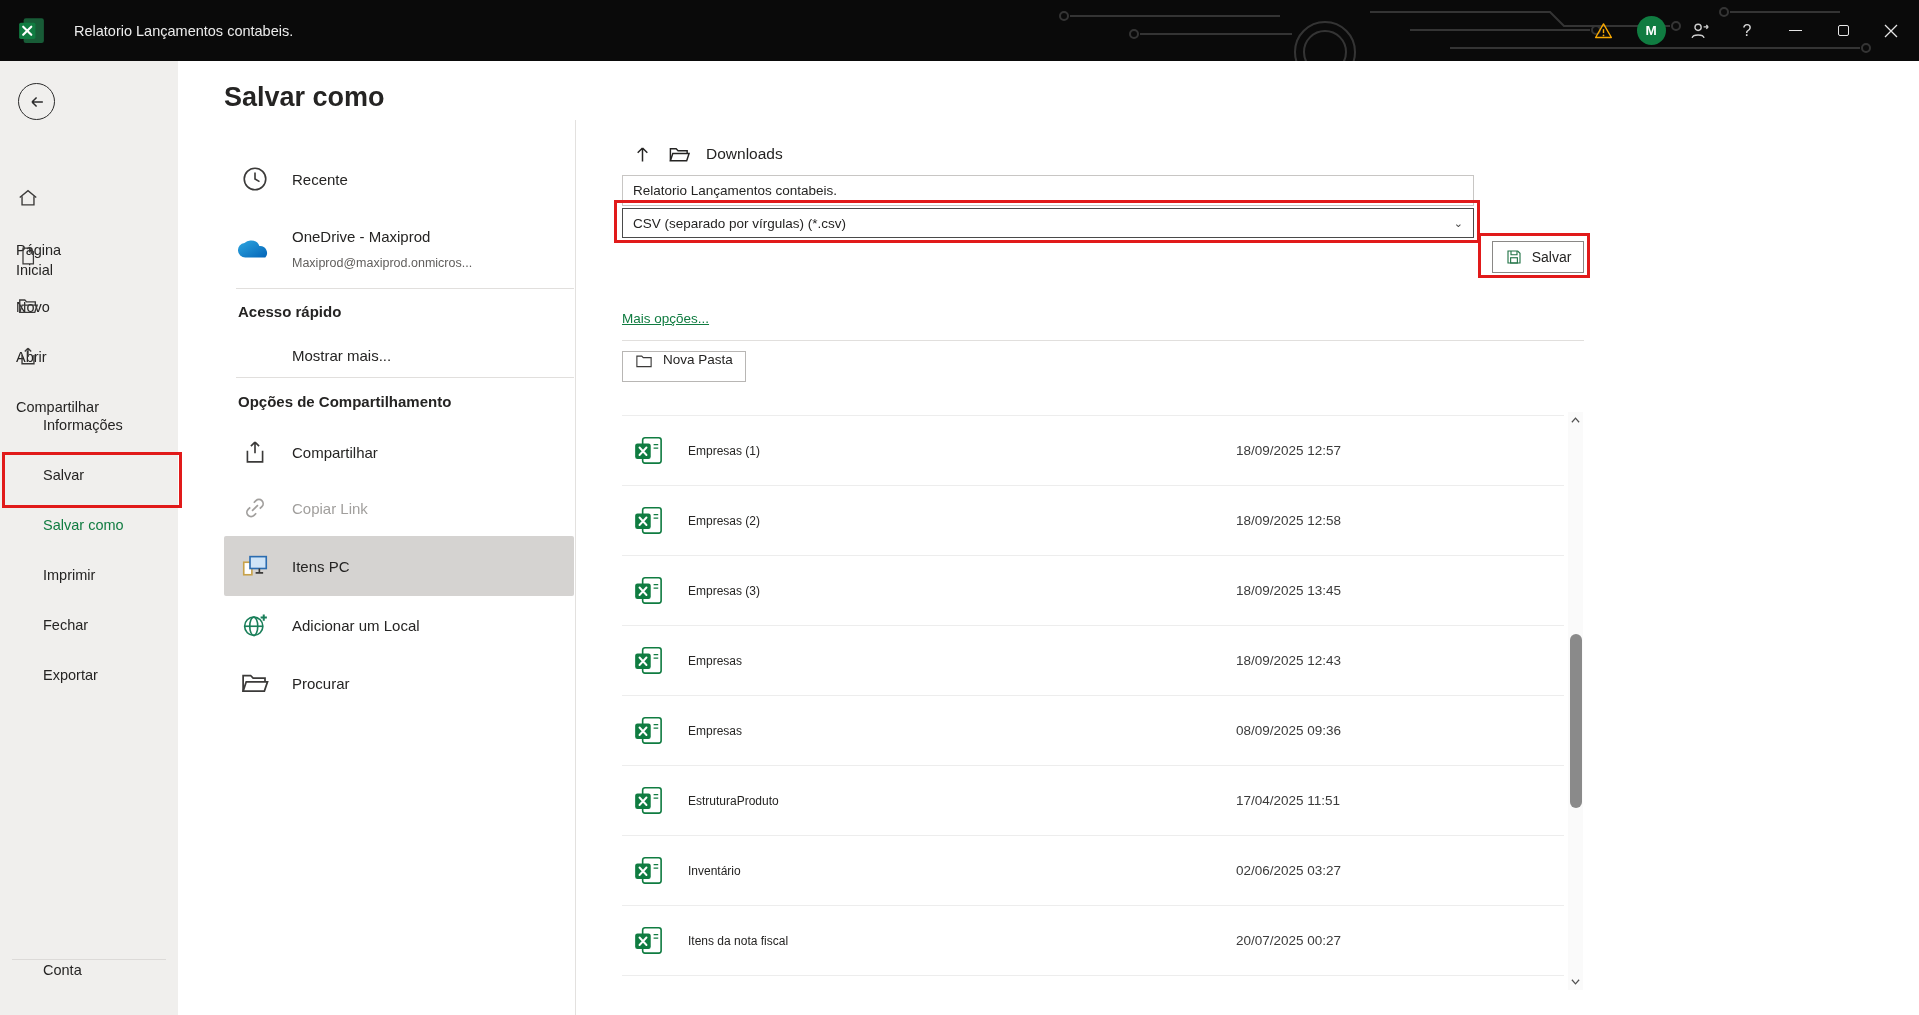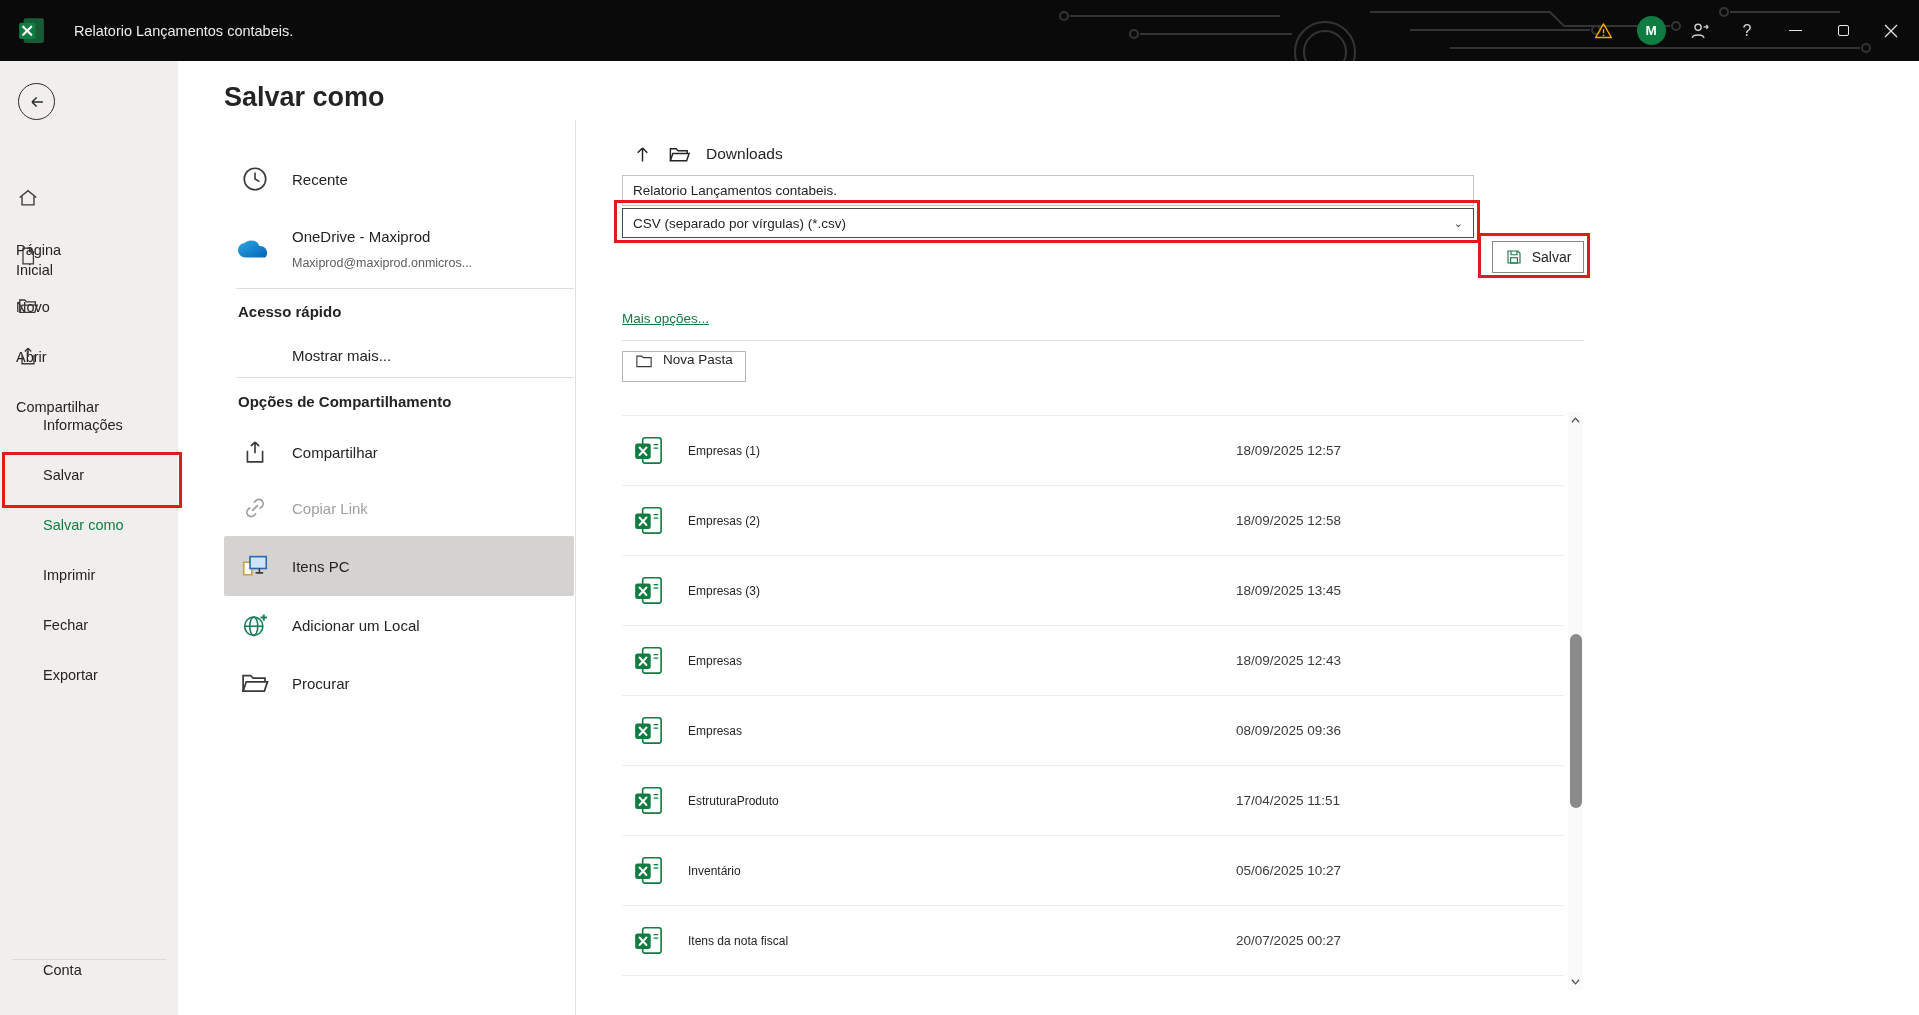--- a/index.html
+++ b/index.html
@@ -398,21 +398,21 @@
           <use href="#icon-xlsx"></use>
         </svg>
       <span class="f-name">EstruturaProduto</span>
       <span class="f-date">17/04/2025 11:51</span>
     </div>
     <div class="f-row">
       <svg class="xic">
           <use href="#icon-xlsx"></use>
         </svg>
       <span class="f-name">Inventário</span>
-      <span class="f-date">05/06/2025 10:27</span>
+      <span class="f-date">02/06/2025 03:27</span>
     </div>
     <div class="f-row">
       <svg class="xic">
           <use href="#icon-xlsx"></use>
         </svg>
       <span class="f-name">Itens da nota fiscal</span>
       <span class="f-date">20/07/2025 00:27</span>
     </div>
   </div>
 

